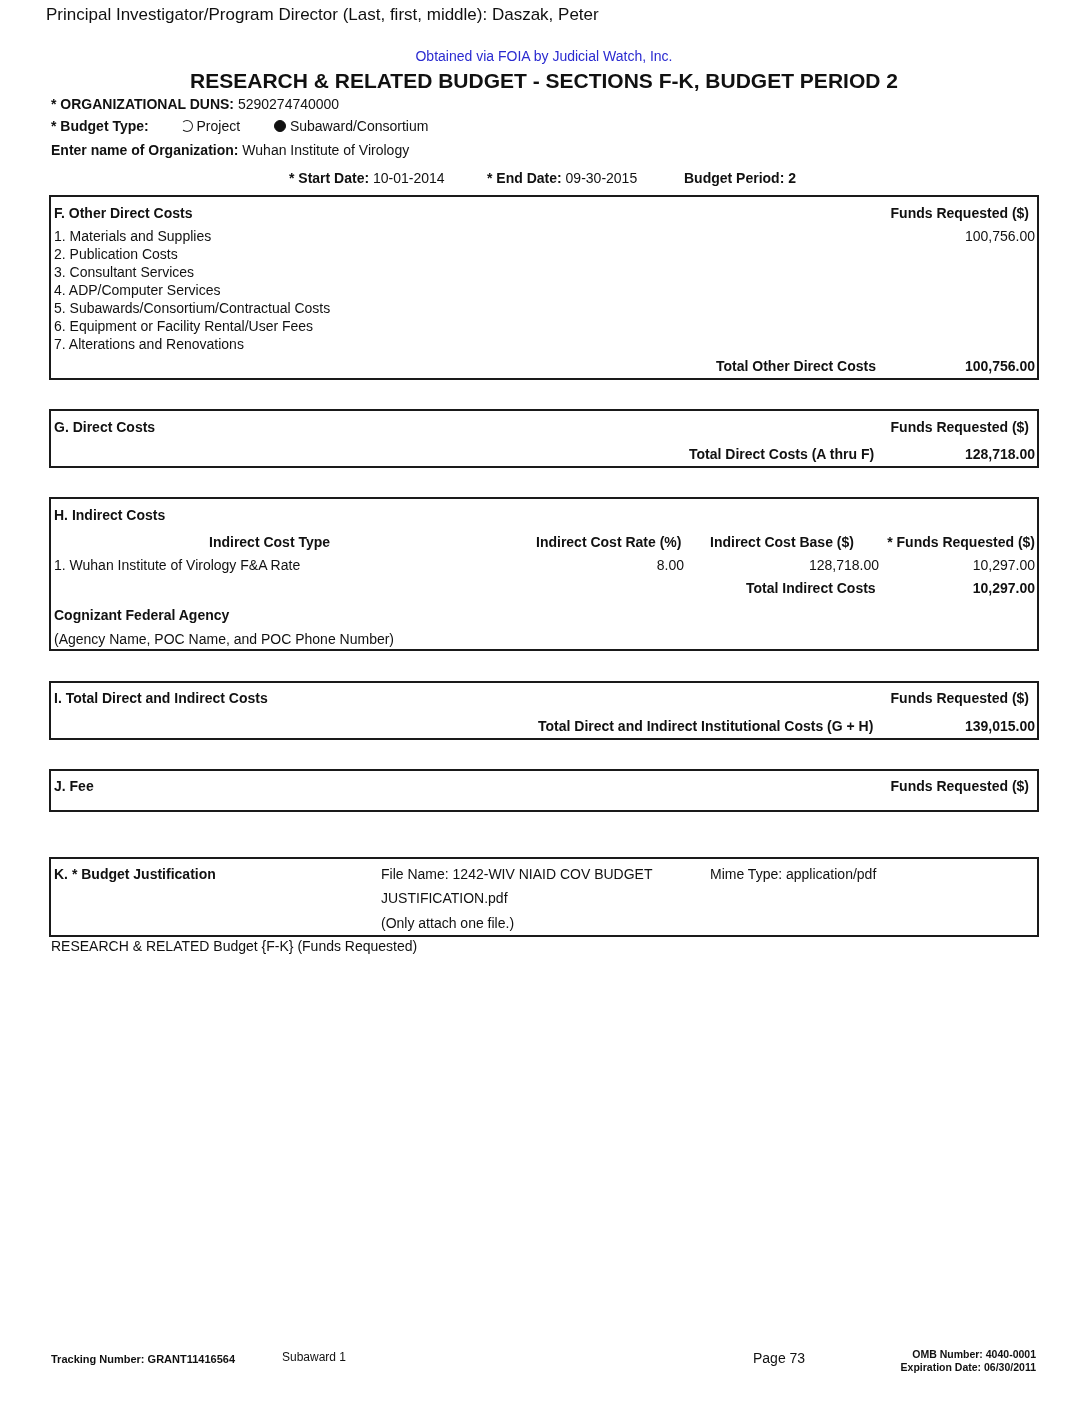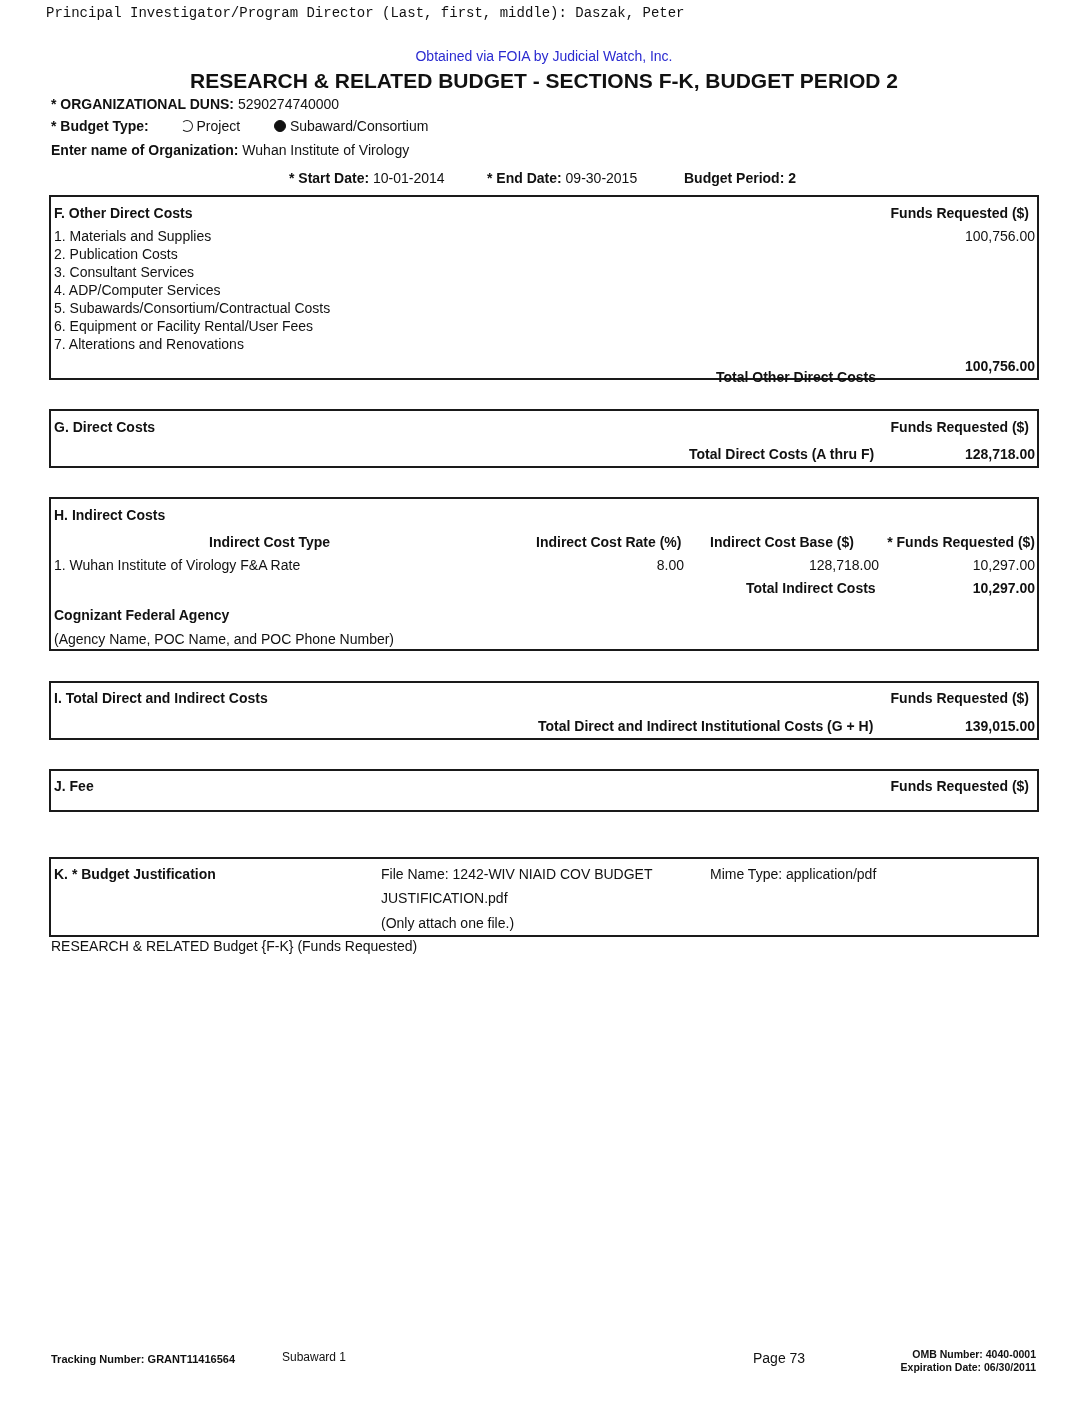--- a/index.html
+++ b/index.html
@@ -1,21 +1,21 @@
 <!DOCTYPE html>
 <html><head>
 <meta charset="utf-8">
 <style>
   * { box-sizing: border-box; margin: 0; padding: 0; }
   html, body { width: 1088px; height: 1408px; background: #ffffff; }
   body { position: relative; font-family: "Liberation Sans", sans-serif; color: #111; font-size: 14px; overflow: hidden; }
   .abs { position: absolute; white-space: nowrap; }
   .b { font-weight: bold; }
   .box { position: absolute; left: 49px; width: 990px; border: 2px solid #1a1a1a; }
-  .pi { left: 46px; top: 5px; font-size: 14px; font-family: Liberation Mono, monospace; }
+  .pi { left: 46px; top: 5px; font-size: 17px; }
   .foia { left: 0; width: 1088px; text-align: center; top: 48px; font-size: 14px; color: #2a2ad0; padding-left: 0; }
   .title { left: 0; width: 1088px; text-align: center; top: 69px; font-size: 21px; font-weight: bold; padding-left: 0; }
   .right { text-align: right; }
   .radio { display: inline-block; width: 12px; height: 12px; border-radius: 50%; vertical-align: -1px; margin-right: 4px; }
   .radio.off { border: 1.5px solid #222; background: #fff; border-left-color: #fff; border-left-width: 1.5px; box-shadow: inset 1px 0 0 #fff; }
   .radio.on { background: #111; border: 1.5px solid #111; }
   .foot-small { font-size: 11px; font-weight: bold; }
 </style>
 </head>
 <body>
@@ -56,21 +56,21 @@
   <div class="abs b" style="left:3px; top:8px;">F. Other Direct Costs</div>
   <div class="abs b" style="right:8px; top:8px;">Funds Requested ($)</div>
   <div class="abs" style="left:3px; top:31px;">1. Materials and Supplies</div>
   <div class="abs" style="right:2px; top:31px;">100,756.00</div>
   <div class="abs" style="left:3px; top:49px;">2. Publication Costs</div>
   <div class="abs" style="left:3px; top:67px;">3. Consultant Services</div>
   <div class="abs" style="left:3px; top:85px;">4. ADP/Computer Services</div>
   <div class="abs" style="left:3px; top:103px;">5. Subawards/Consortium/Contractual Costs</div>
   <div class="abs" style="left:3px; top:121px;">6. Equipment or Facility Rental/User Fees</div>
   <div class="abs" style="left:3px; top:139px;">7. Alterations and Renovations</div>
-  <div class="abs b" style="left:665px; top:172px;">Total Other Direct Costs</div>
+  <div class="abs b" style="left:665px; top:161px;">Total Other Direct Costs</div>
   <div class="abs b" style="right:2px; top:161px;">100,756.00</div>
 </div>
 
 <div class="box" style="top:409px; height:59px;">
   <div class="abs b" style="left:3px; top:8px;">G. Direct Costs</div>
   <div class="abs b" style="right:8px; top:8px;">Funds Requested ($)</div>
   <div class="abs b" style="left:638px; top:35px;">Total Direct Costs (A thru F)</div>
   <div class="abs b" style="right:2px; top:35px;">128,718.00</div>
 </div>
 

